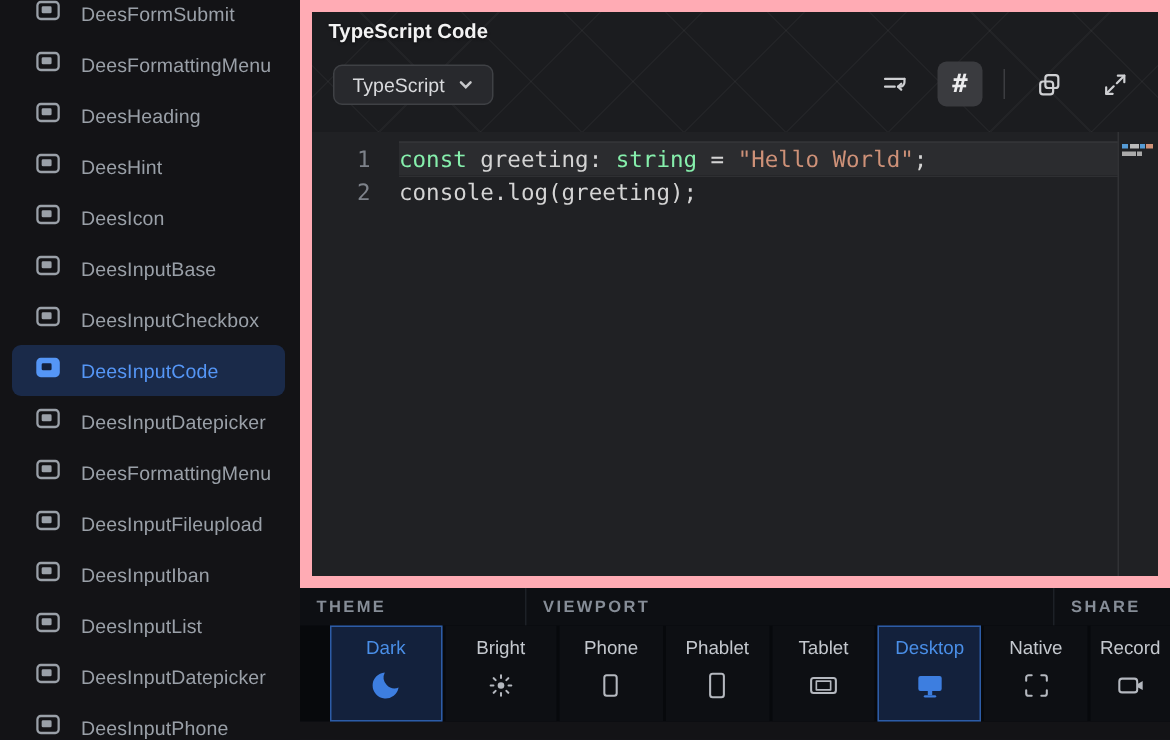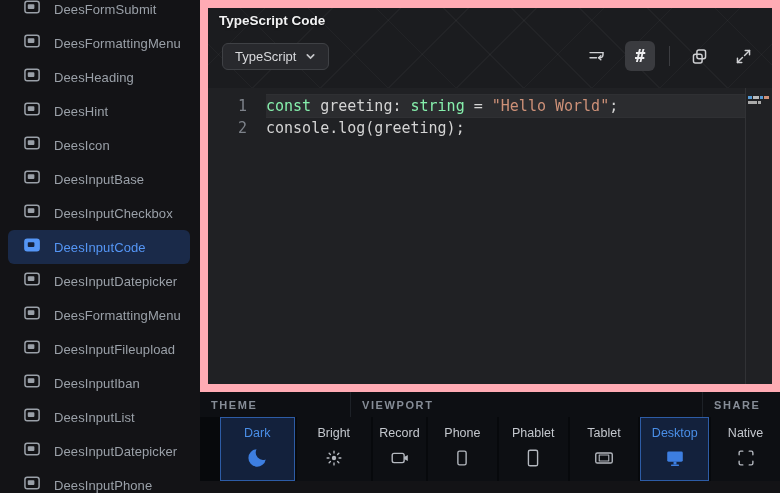--- a/index.html
+++ b/index.html
@@ -273,29 +273,20 @@
             </svg></span>
         </div>
         <div class="f-btn">
           <span class="f-label">Bright</span>
           <span><svg viewBox="0 0 24 24" style="fill:none">
               <circle cx="12" cy="12" r="2.4" style="fill:#b4b8bf;stroke:none"></circle>
               <path d="M12 4.5 V6.5 M12 17.5 V19.5 M4.5 12 H6.5 M17.5 12 H19.5 M6.7 6.7 L8.1 8.1 M15.9 15.9 L17.3 17.3 M17.3 6.7 L15.9 8.1 M8.1 15.9 L6.7 17.3"></path>
             </svg></span>
         </div>
       </div>
-      <div class="f-group gw-share">
-        <div class="f-btn">
-          <span class="f-label">Record</span>
-          <span><svg viewBox="0 0 24 24">
-              <rect x="3.5" y="7" width="13" height="10" rx="2"></rect>
-              <path d="M16.5 11 L20.5 8.8 V15.2 L16.5 13 Z" style="fill:#b4b8bf;stroke:none"></path>
-            </svg></span>
-        </div>
-      </div>
       <div class="f-group gw-viewport">
         <div class="f-btn">
           <span class="f-label">Phone</span>
           <span><svg viewBox="0 0 24 24">
               <rect x="7.5" y="4.5" width="9" height="15" rx="1.8"></rect>
             </svg></span>
         </div>
         <div class="f-btn">
           <span class="f-label">Phablet</span>
           <span><svg viewBox="0 0 24 24">
@@ -317,14 +308,23 @@
               <rect x="7.5" y="19" width="9" height="1.8" rx="0.9"></rect>
             </svg></span>
         </div>
         <div class="f-btn">
           <span class="f-label">Native</span>
           <span><svg viewBox="0 0 24 24">
               <path d="M4.5 8.5 V6.2 a1.7 1.7 0 0 1 1.7 -1.7 h2.3 M15.5 4.5 h2.3 a1.7 1.7 0 0 1 1.7 1.7 v2.3 M19.5 15.5 v2.3 a1.7 1.7 0 0 1 -1.7 1.7 h-2.3 M8.5 19.5 H6.2 a1.7 1.7 0 0 1 -1.7 -1.7 v-2.3"></path>
             </svg></span>
         </div>
       </div>
+      <div class="f-group gw-share">
+        <div class="f-btn">
+          <span class="f-label">Record</span>
+          <span><svg viewBox="0 0 24 24">
+              <rect x="3.5" y="7" width="13" height="10" rx="2"></rect>
+              <path d="M16.5 11 L20.5 8.8 V15.2 L16.5 13 Z" style="fill:#b4b8bf;stroke:none"></path>
+            </svg></span>
+        </div>
+      </div>
     </div>
 </footer>
 
 </body></html>

